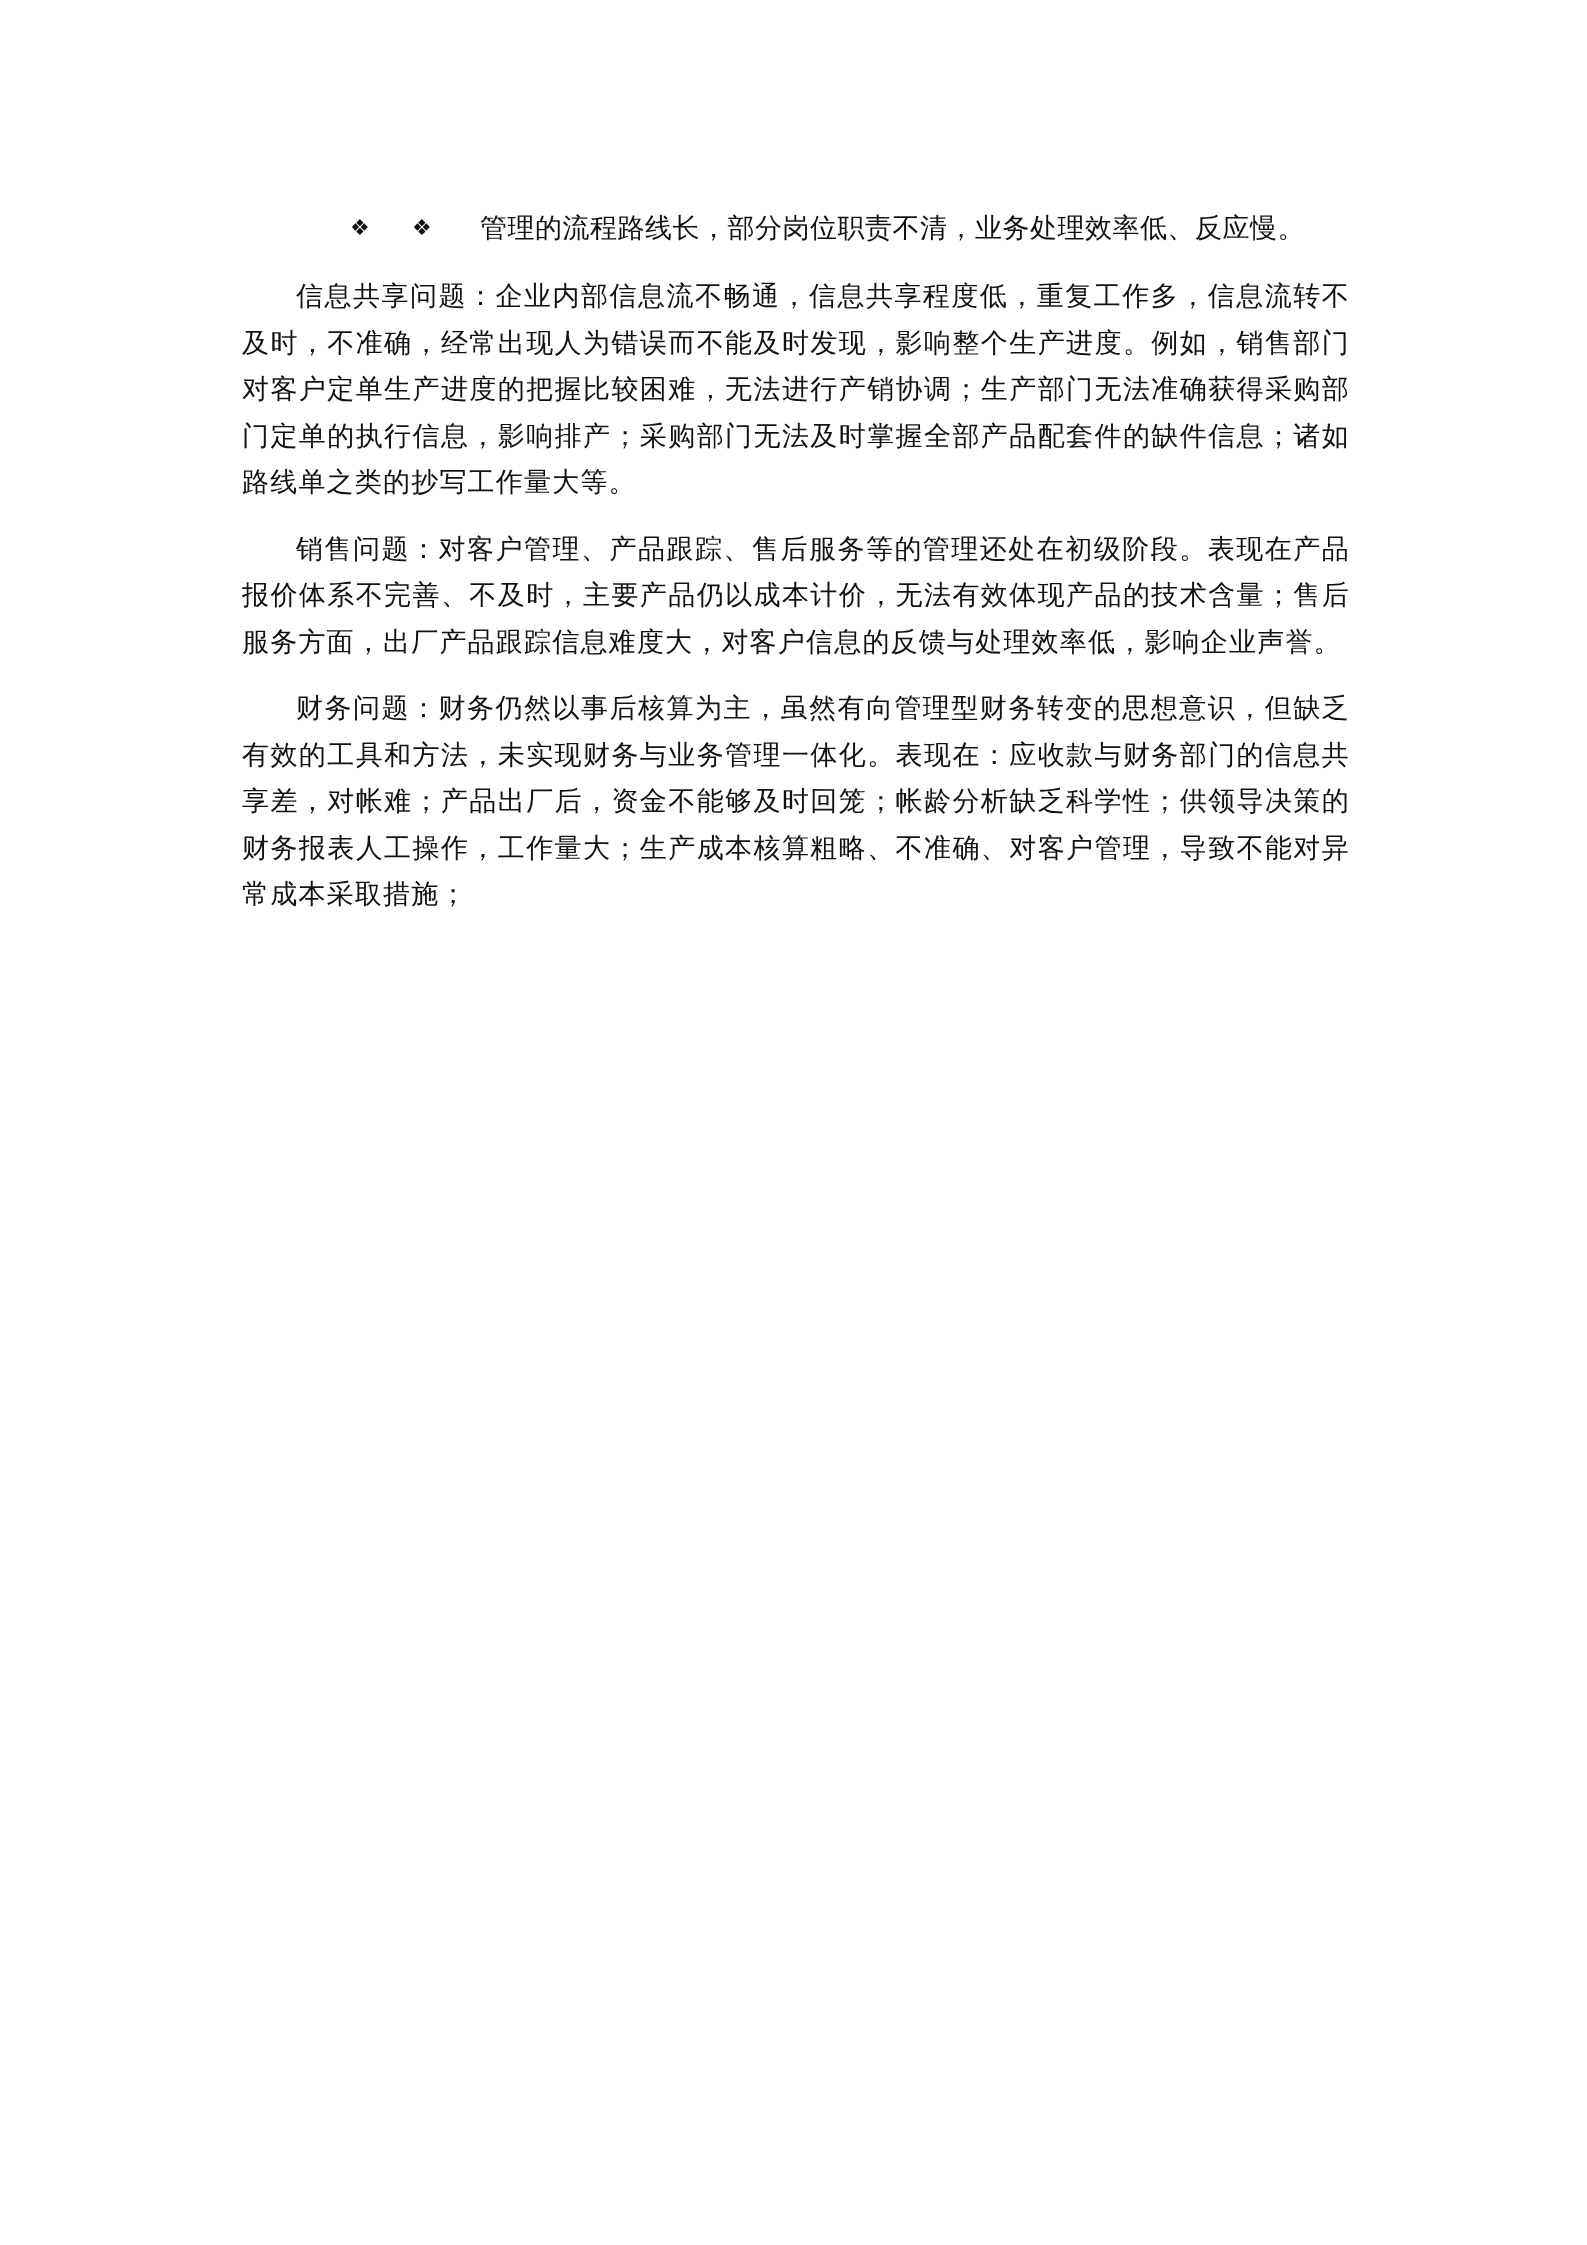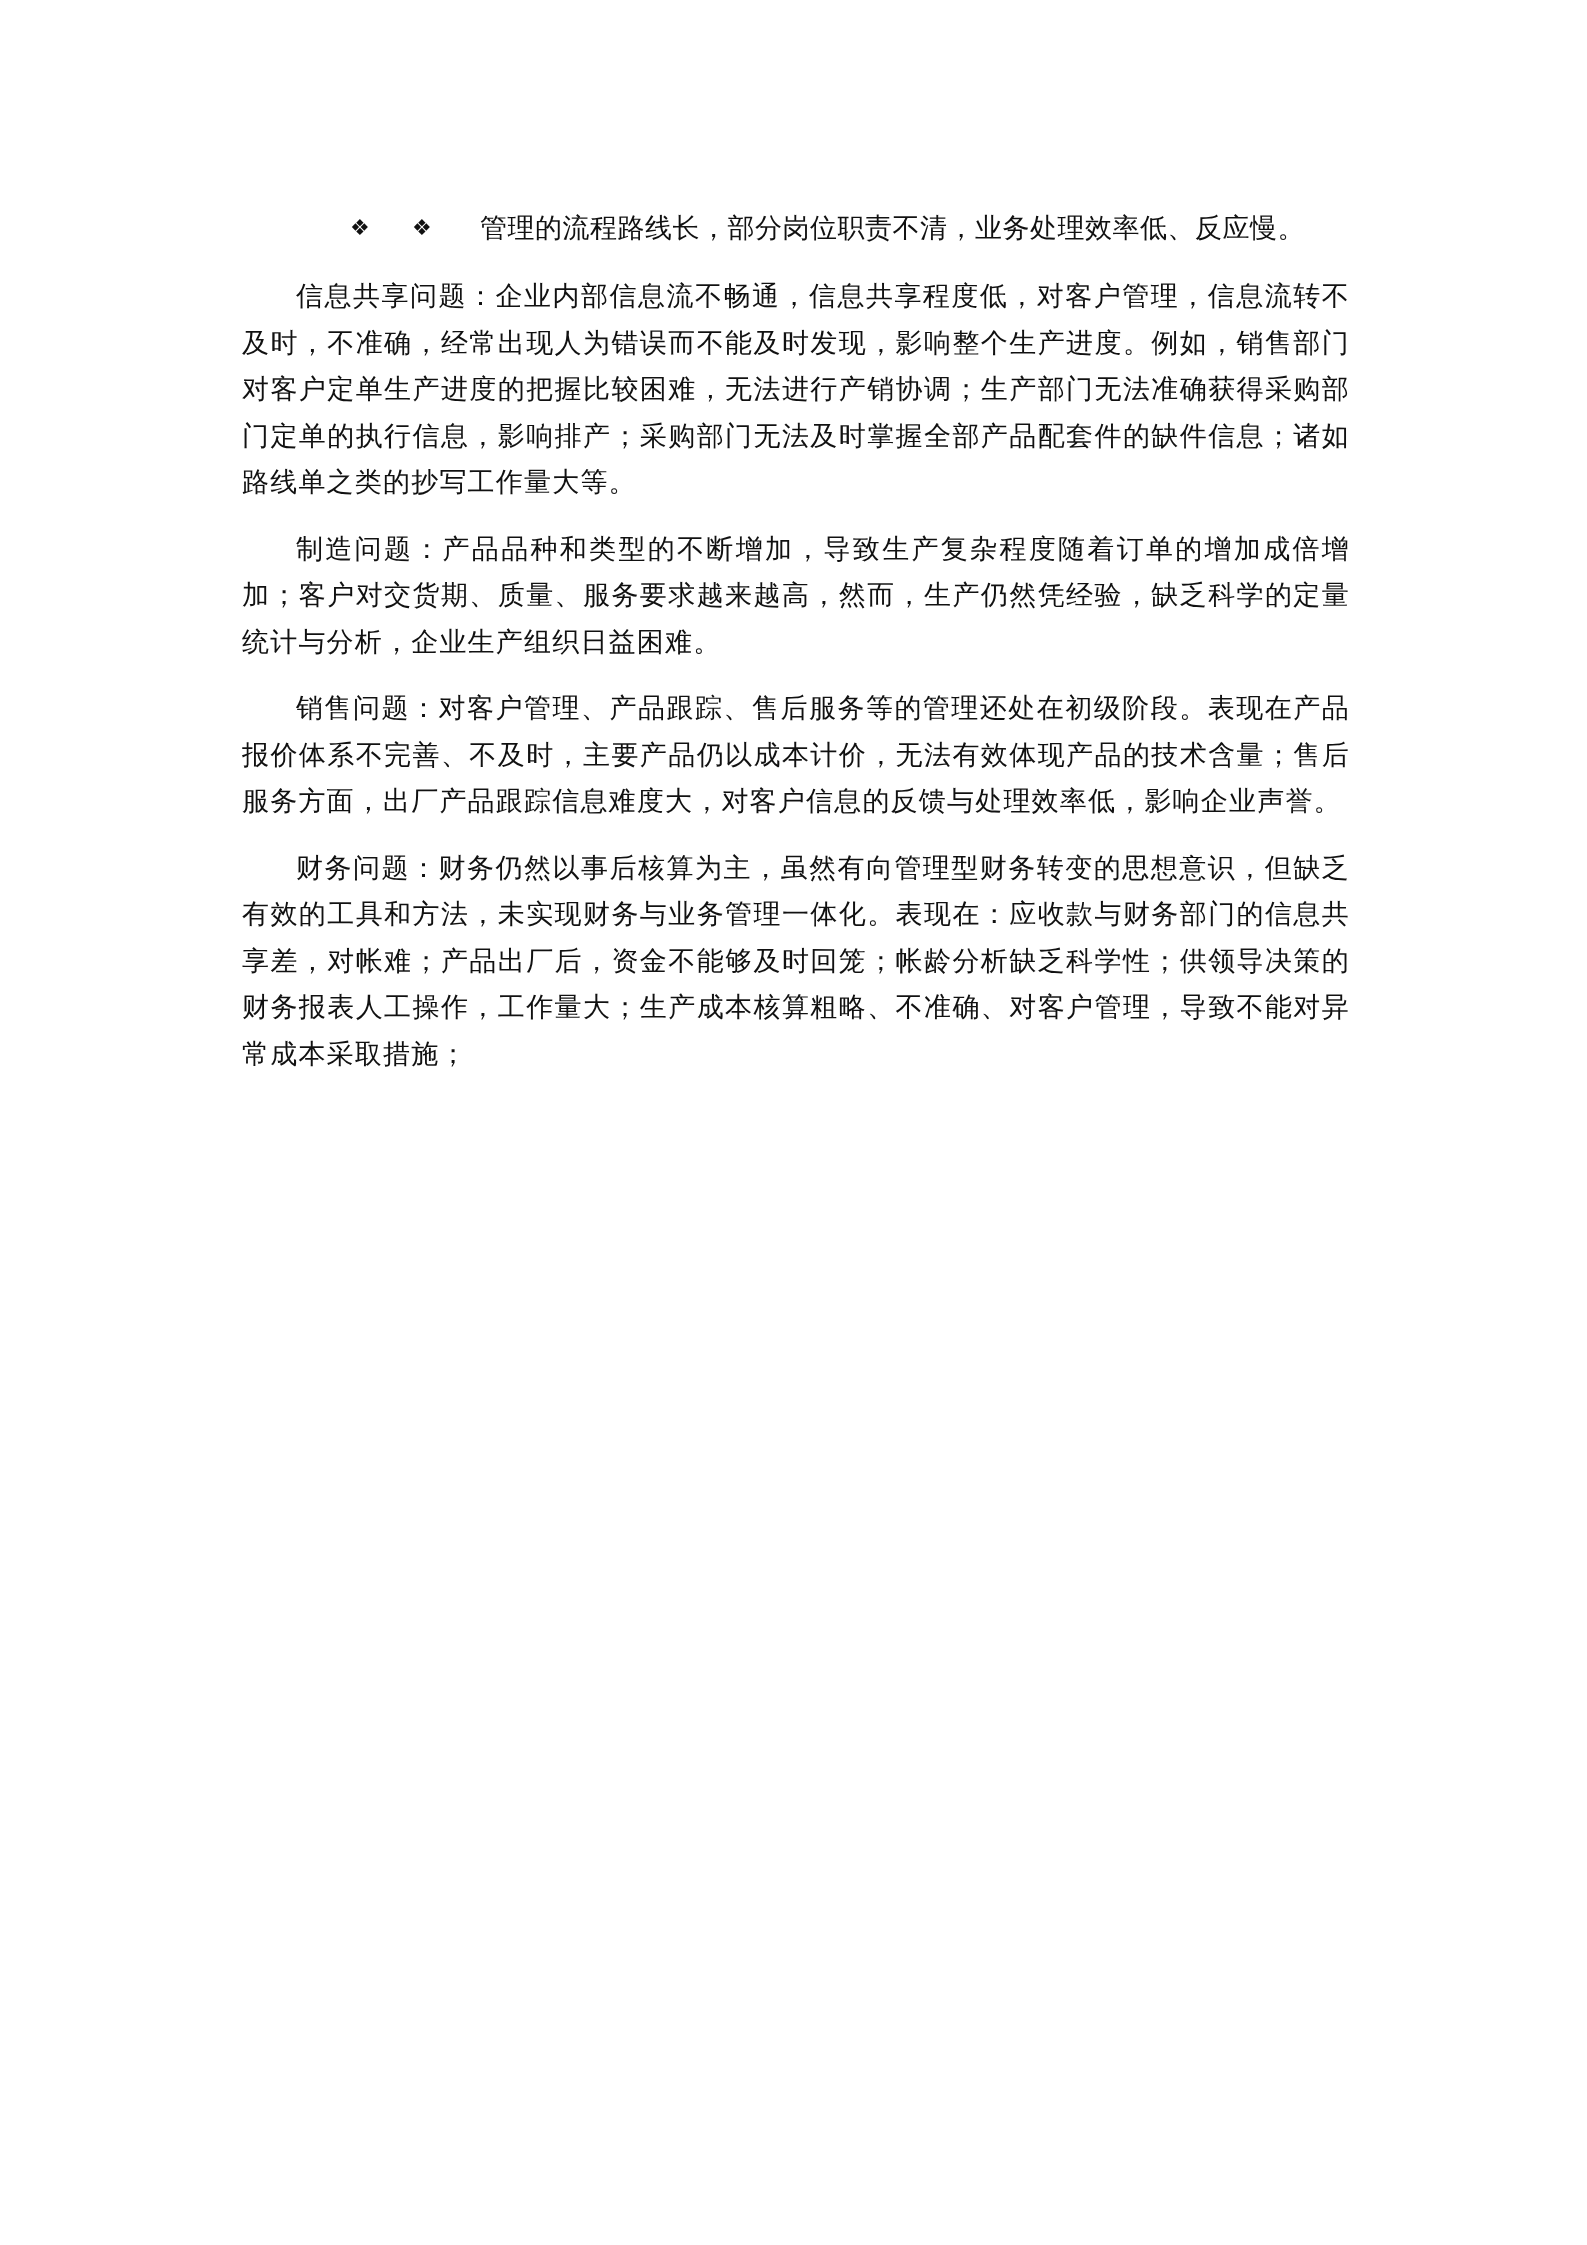--- a/index.html
+++ b/index.html
@@ -71,21 +71,20 @@
 
 <div class="page">
 
   <div class="bullet-line">
     <span class="bullet-glyph b1">❖</span>
     <span class="bullet-glyph b2">❖</span>
     <span class="bullet-text">管理的流程路线长，部分岗位职责不清，业务处理效率低、反应慢。</span>
   </div>
 
 
-  <p class="para body lh">信息共享问题：企业内部信息流不畅通，信息共享程度低，对客户管理，信息流转不及时，不准确，经常出现人为错误而不能及时发现，影响整个生产进度。例如，销售部门对客户定单生产进度的把握比较困难，无法进行产销协调；生产部门无法准确获得采购部门定单的执行信息，影响排产；采购部门无法及时掌握全部产品配套件的缺件信息；诸如路线单之类的抄写工作量大等。</p>
+  <p class="para body lh">信息共享问题：企业内部信息流不畅通，信息共享程度低，重复工作多，信息流转不及时，不准确，经常出现人为错误而不能及时发现，影响整个生产进度。例如，销售部门对客户定单生产进度的把握比较困难，无法进行产销协调；生产部门无法准确获得采购部门定单的执行信息，影响排产；采购部门无法及时掌握全部产品配套件的缺件信息；诸如路线单之类的抄写工作量大等。</p>
 
-  <p class="para body lh" style="padding-top:20px">制造问题：产品品种和类型的不断增加，导致生产复杂程度随着订单的增加成倍增加；客户对交货期、质量、服务要求越来越高，然而，生产仍然凭经验，缺乏科学的定量统计与分析，企业生产组织日益困难。</p>
 
   <p class="para body lh" style="padding-top:20px">销售问题：对客户管理、产品跟踪、售后服务等的管理还处在初级阶段。表现在产品报价体系不完善、不及时，主要产品仍以成本计价，无法有效体现产品的技术含量；售后服务方面，出厂产品跟踪信息难度大，对客户信息的反馈与处理效率低，影响企业声誉。</p>
 
   <p class="para body lh" style="padding-top:20px">财务问题：财务仍然以事后核算为主，虽然有向管理型财务转变的思想意识，但缺乏有效的工具和方法，未实现财务与业务管理一体化。表现在：应收款与财务部门的信息共享差，对帐难；产品出厂后，资金不能够及时回笼；帐龄分析缺乏科学性；供领导决策的财务报表人工操作，工作量大；生产成本核算粗略、不准确、对客户管理，导致不能对异常成本采取措施；</p>
 
 </div>
 
 </body></html>

